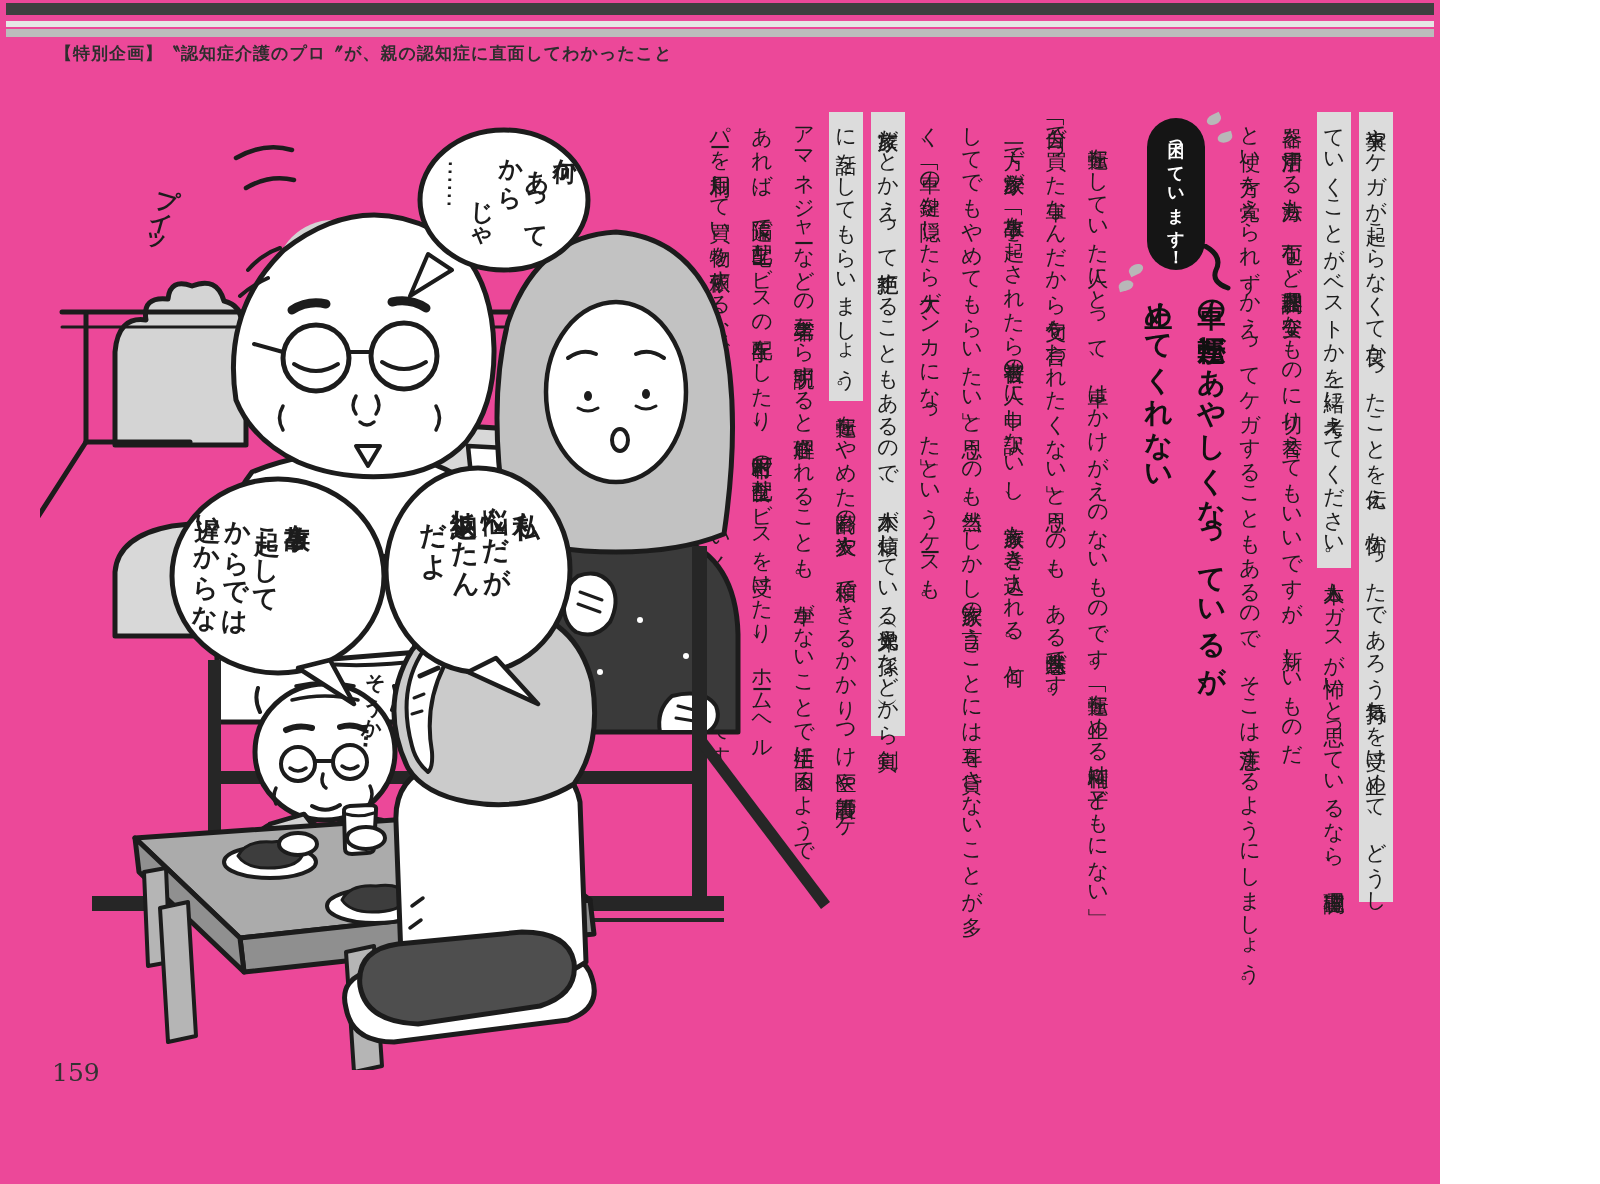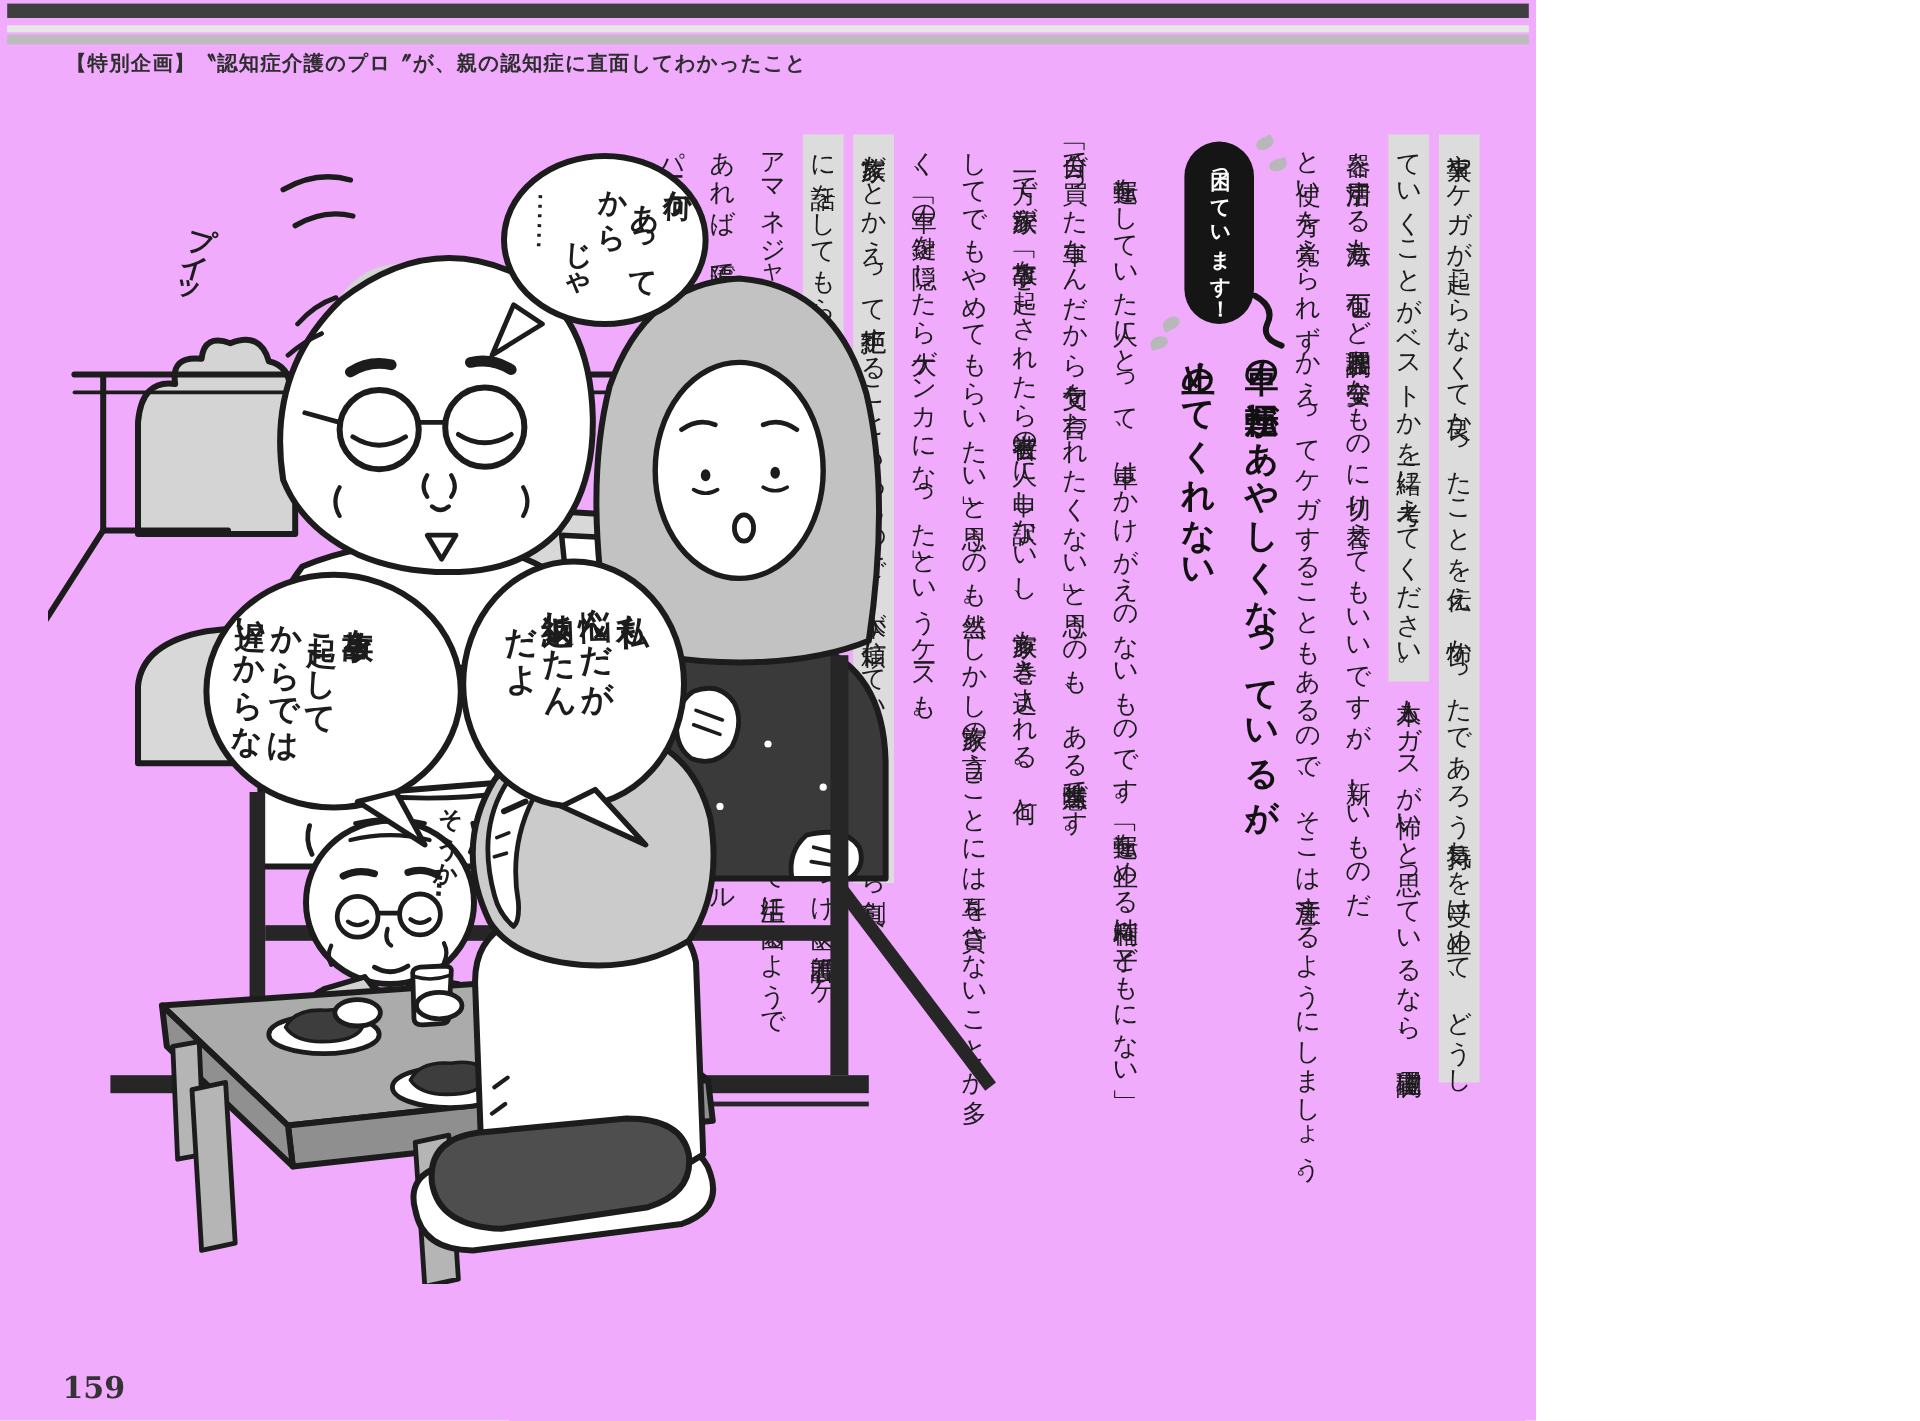--- a/index.html
+++ b/index.html
@@ -1,25 +1,25 @@
 <!DOCTYPE html>
 <html><head>
 <meta charset="utf-8">
 <style>
   html,body{margin:0;padding:0;background:#ffffff;}
-  .sheet{position:relative;width:1280px;height:1184px;background:#f0abfc;overflow:hidden;
+  .sheet{position:relative;width:1440px;height:1184px;background:#ec4899;overflow:hidden;
          font-family:"DejaVu Serif","Liberation Serif",serif;}
   
   .bar-dark{position:absolute;left:6px;right:6px;top:3px;height:12px;background:#3f3f3f;}
   .bar-light{position:absolute;left:6px;right:6px;top:21px;height:6px;background:#e6e6e6;}
   .bar-mid{position:absolute;left:6px;right:6px;top:29px;height:8px;background:#bcbcbc;}
   .header-label{position:absolute;left:55px;top:42px;color:#2e2e2e;letter-spacing:1px;
          font-family:"DejaVu Sans","Liberation Sans",sans-serif;font-weight:600;font-size:17px;line-height:1.3;}
   .pagenum{position:absolute;font-size:25px;line-height:1;color:#333;}
-  #pn-left{left:52px;top:1144px;font-weight:bold;}
+  #pn-left{left:52px;top:1060px;}
   #pn-right{left:1512px;top:1092px;margin-top:30px;}
 
   
   .vpage{position:absolute;top:112px;right:43px;height:950px;writing-mode:vertical-rl;
          font-size:21px;color:#1c1c1c;}
   .tcol{line-height:42px;}
   .tcol.indent{text-indent:21px;}
   .hl{background:#dcdcdc;padding:2px 5px;}
 
   .section-head{position:relative;width:102px;height:950px;margin:0 4px;}

